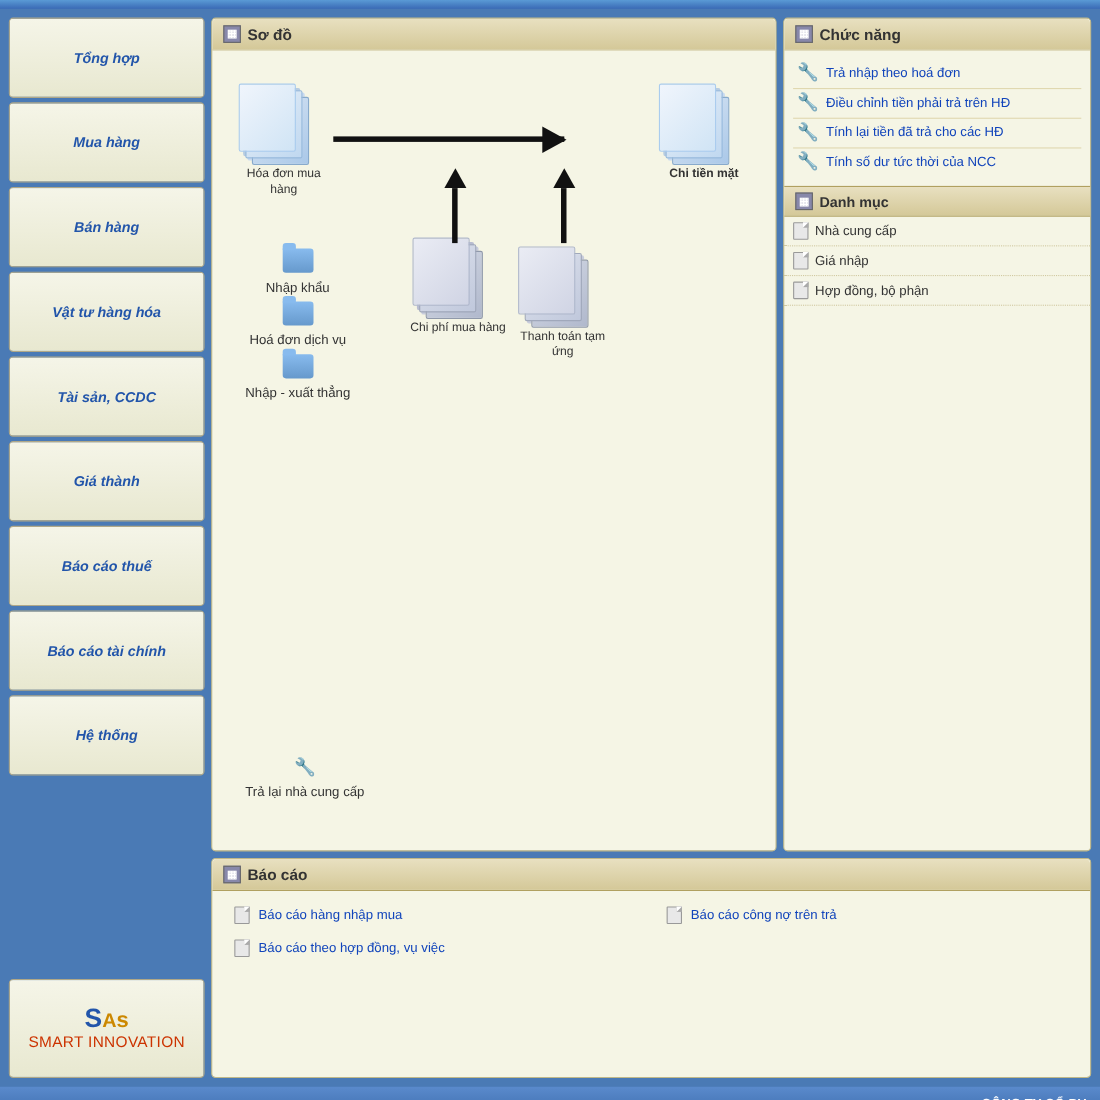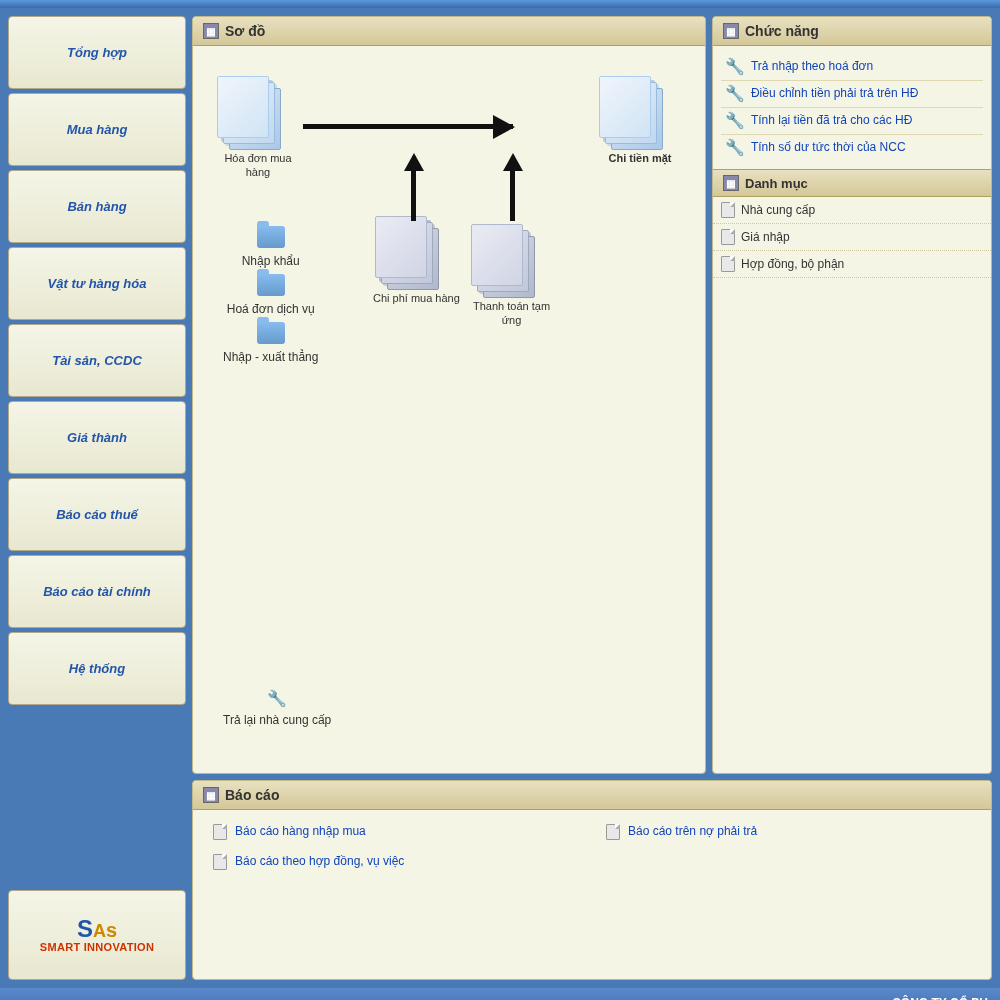--- a/index.html
+++ b/index.html
@@ -297,21 +297,21 @@
       font-weight: bold;
       color: #cc8800;
       line-height: 1;
       display: flex;
       align-items: baseline;
     }
 
     .sas-s1 { color: #2255aa; font-size: 24px; }
     .sas-a { color: #cc8800; font-size: 18px; }
     .sas-s2 { color: #cc8800; font-size: 20px; }
-    .sas-sub { font-size: 11px; color: #cc3300; font-weight: bold; letter-spacing: 0.3px; }
+    .sas-sub { font-size: 14px; color: #cc3300; font-weight: normal; letter-spacing: 0.3px; }
   </style>
 </head>
 <body>
 
 <div class="top-bar"></div>
 
 <div class="main-container">
 
   <div class="sidebar">
     <div class="sidebar-btn">Tổng hợp</div>
@@ -469,21 +469,21 @@
         <span class="panel-icon">▦</span>
         <span>Báo cáo</span>
       </div>
       <div class="baocao-content">
         <div class="bc-item">
           <div class="doc-small-icon"></div>
           <span>Báo cáo hàng nhập mua</span>
         </div>
         <div class="bc-item">
           <div class="doc-small-icon"></div>
-          <span>Báo cáo trên nợ phải trả</span>
+          <span>Báo cáo công nợ trên trả</span>
         </div>
         <div class="bc-item">
           <div class="doc-small-icon"></div>
           <span>Báo cáo theo hợp đồng, vụ việc</span>
         </div>
       </div>
     </div>
 
   </div>
 </div>

